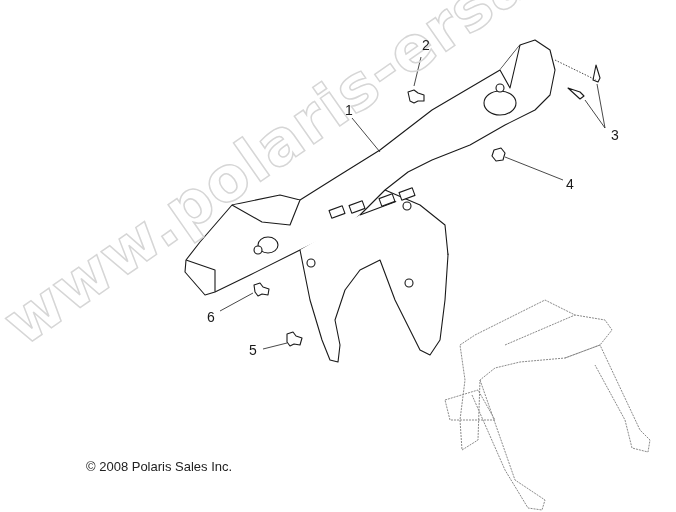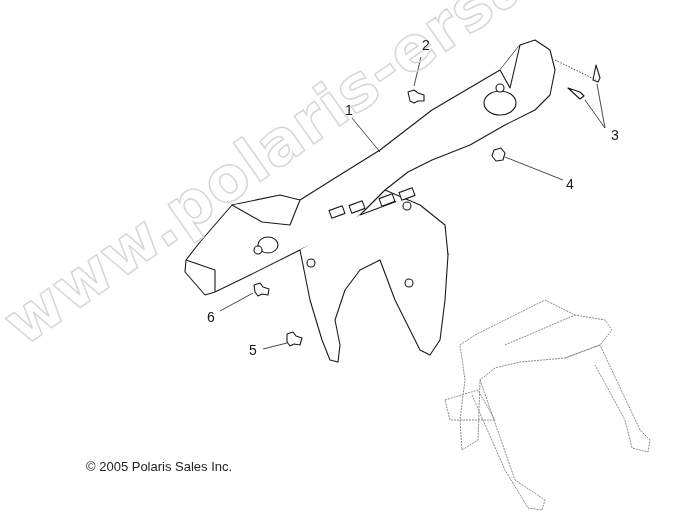--- a/index.html
+++ b/index.html
@@ -77,13 +77,13 @@
 
 <div class="watermark">www.polaris-ersatzteile.de</div>
 
 <div class="callout" style="left:345px;top:103px">1</div>
 <div class="callout" style="left:422px;top:38px">2</div>
 <div class="callout" style="left:611px;top:128px">3</div>
 <div class="callout" style="left:566px;top:177px">4</div>
 <div class="callout" style="left:249px;top:343px">5</div>
 <div class="callout" style="left:207px;top:310px">6</div>
 
-<div class="copyright">© 2005 Polaris Sales Inc.</div>
+<div class="copyright">© 2008 Polaris Sales Inc.</div>
 
 </body></html>

